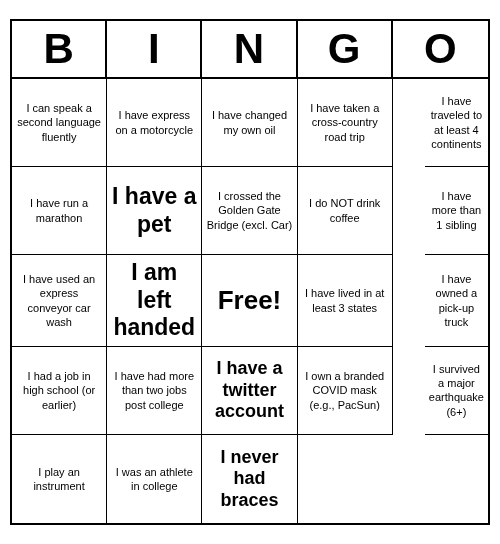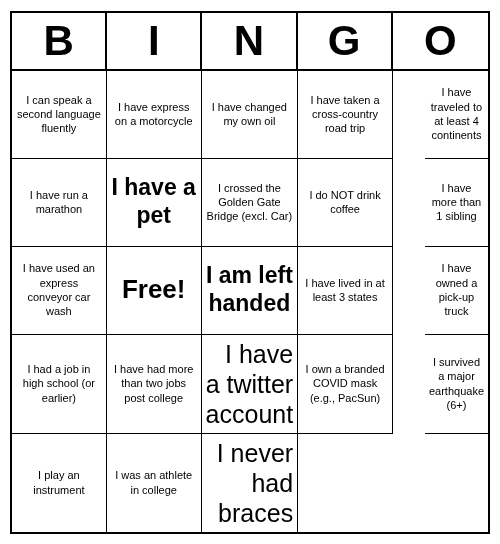--- a/index.html
+++ b/index.html
@@ -59,24 +59,23 @@
     .bingo-cell.large-text {
       font-size: 23px;
       font-weight: bold;
       line-height: 1.2;
     }
     .bingo-cell.free {
       font-size: 26px;
       font-weight: bold;
     }
     .bingo-cell.xl-text {
-      font-size: 25px;
-      font-weight: normal;
+      font-size: 18px;
+      font-weight: bold;
       line-height: 1.2;
-      text-align: right;
     }
   </style>
 </head>
 <body>
 
 <div class="bingo-card">
   <div class="bingo-header">
   <div class="bingo-header-cell">B</div>
       <div class="bingo-header-cell">I</div>
       <div class="bingo-header-cell">N</div>
@@ -110,25 +109,25 @@
       </div>
       <div class="bingo-cell">
         <span>I do NOT drink coffee</span>
       </div>
       <div class="bingo-cell">
         <span>I have more than 1 sibling</span>
       </div>
       <div class="bingo-cell">
         <span>I have used an express conveyor car wash</span>
       </div>
+      <div class="bingo-cell large-text">
+        <span>I am left handed</span>
+      </div>
       <div class="bingo-cell free">
         <span>Free!</span>
-      </div>
-      <div class="bingo-cell large-text">
-        <span>I am left handed</span>
       </div>
       <div class="bingo-cell">
         <span>I have lived in at least 3 states</span>
       </div>
       <div class="bingo-cell">
         <span>I have owned a pick-up truck</span>
       </div>
       <div class="bingo-cell">
         <span>I had a job in high school (or earlier)</span>
       </div>

